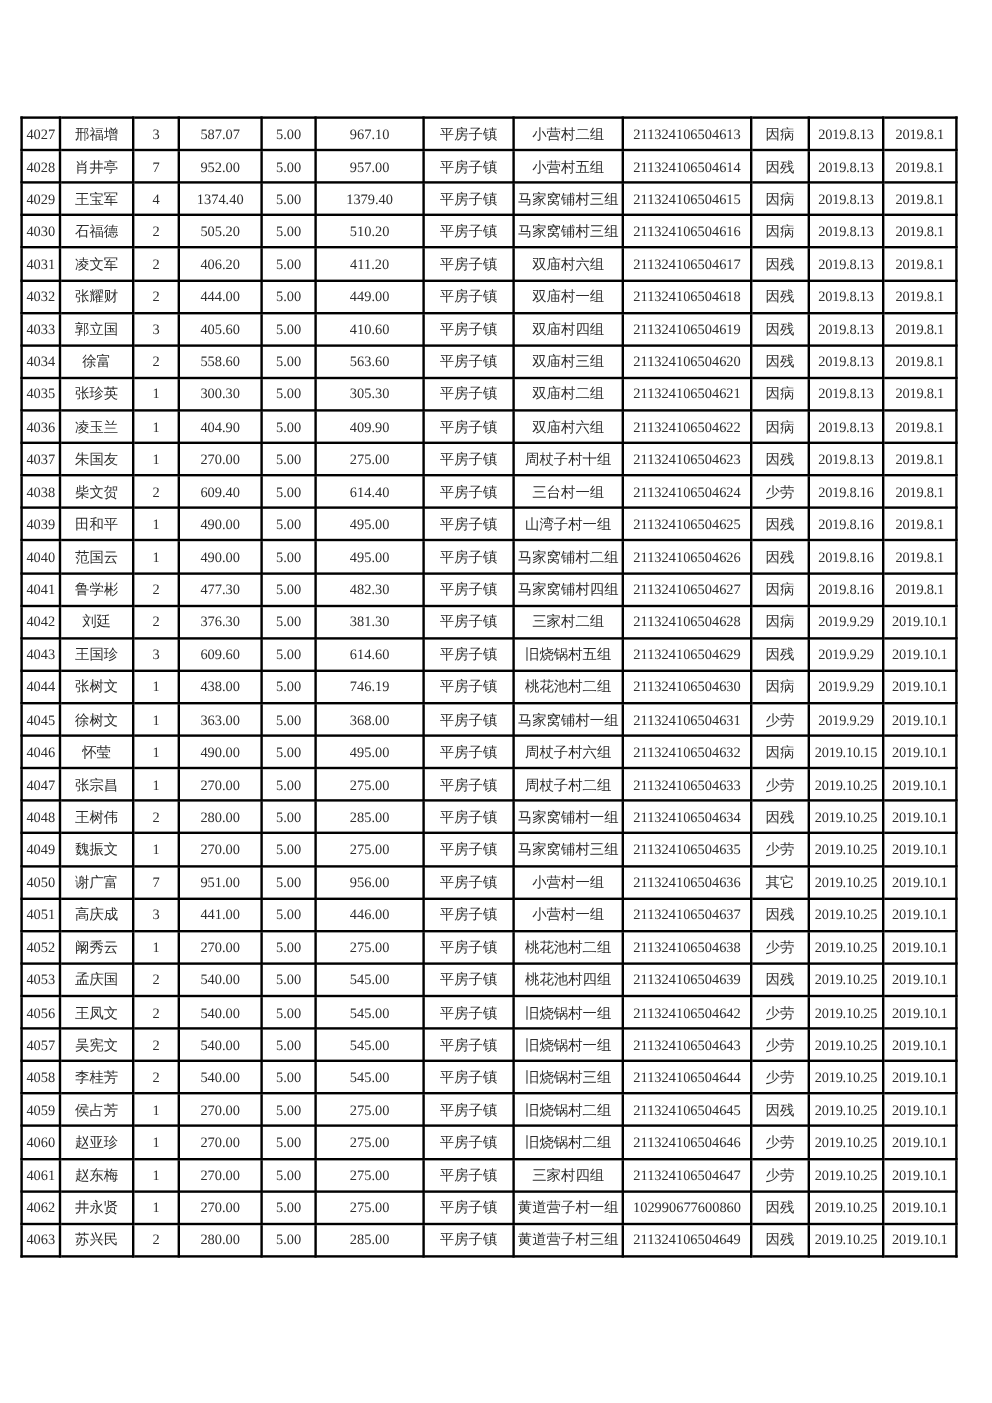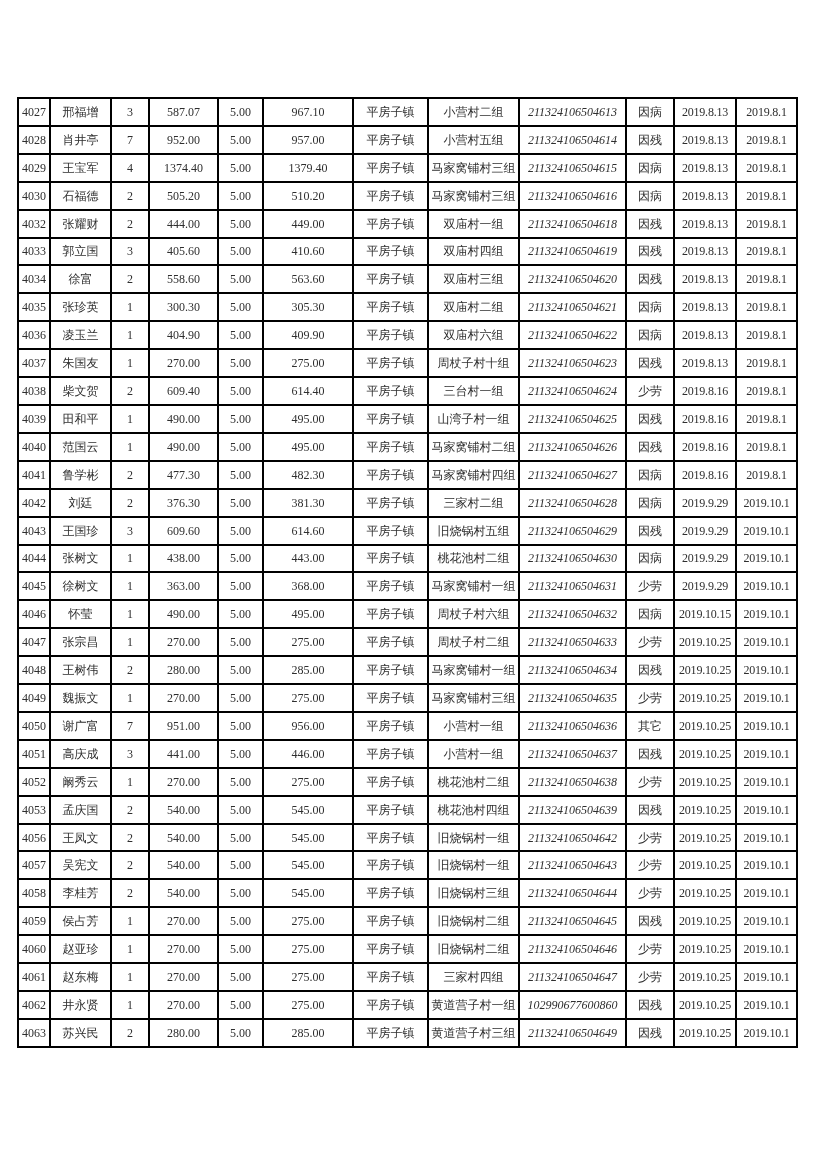--- a/index.html
+++ b/index.html
@@ -41,21 +41,20 @@
   table.data-table tr {
     height: 25.7px;
   }
   
   td.col-approve-date, td.col-issue-date {
     font-size: 11.5px;
     letter-spacing: -0.2px;
   }
   td.col-id-number {
     font-size: 11.5px;
-    font-style: italic;
   }
   td.col-village-group {
     font-size: 12px;
   }
 </style>
 </head>
 <body>
 
 <div class="page">
   <table class="data-table">
@@ -124,20 +123,34 @@
           <td class="col-price-subsidy">5.00</td>
           <td class="col-total-amount">510.20</td>
           <td class="col-town">平房子镇</td>
           <td class="col-village-group">马家窝铺村三组</td>
           <td class="col-id-number">211324106504616</td>
           <td class="col-reason">因病</td>
           <td class="col-approve-date">2019.8.13</td>
           <td class="col-issue-date">2019.8.1</td>
         </tr>
         <tr>
+          <td class="col-index">4031</td>
+          <td class="col-name">凌文军</td>
+          <td class="col-family-size">2</td>
+          <td class="col-base-amount">406.20</td>
+          <td class="col-price-subsidy">5.00</td>
+          <td class="col-total-amount">411.20</td>
+          <td class="col-town">平房子镇</td>
+          <td class="col-village-group">双庙村六组</td>
+          <td class="col-id-number">211324106504617</td>
+          <td class="col-reason">因残</td>
+          <td class="col-approve-date">2019.8.13</td>
+          <td class="col-issue-date">2019.8.1</td>
+        </tr>
+        <tr>
           <td class="col-index">4032</td>
           <td class="col-name">张耀财</td>
           <td class="col-family-size">2</td>
           <td class="col-base-amount">444.00</td>
           <td class="col-price-subsidy">5.00</td>
           <td class="col-total-amount">449.00</td>
           <td class="col-town">平房子镇</td>
           <td class="col-village-group">双庙村一组</td>
           <td class="col-id-number">211324106504618</td>
           <td class="col-reason">因残</td>
@@ -297,21 +310,21 @@
           <td class="col-reason">因残</td>
           <td class="col-approve-date">2019.9.29</td>
           <td class="col-issue-date">2019.10.1</td>
         </tr>
         <tr>
           <td class="col-index">4044</td>
           <td class="col-name">张树文</td>
           <td class="col-family-size">1</td>
           <td class="col-base-amount">438.00</td>
           <td class="col-price-subsidy">5.00</td>
-          <td class="col-total-amount">443.00</td>
+          <td class="col-total-amount">746.19</td>
           <td class="col-town">平房子镇</td>
           <td class="col-village-group">桃花池村二组</td>
           <td class="col-id-number">211324106504630</td>
           <td class="col-reason">因病</td>
           <td class="col-approve-date">2019.9.29</td>
           <td class="col-issue-date">2019.10.1</td>
         </tr>
         <tr>
           <td class="col-index">4045</td>
           <td class="col-name">徐树文</td>

